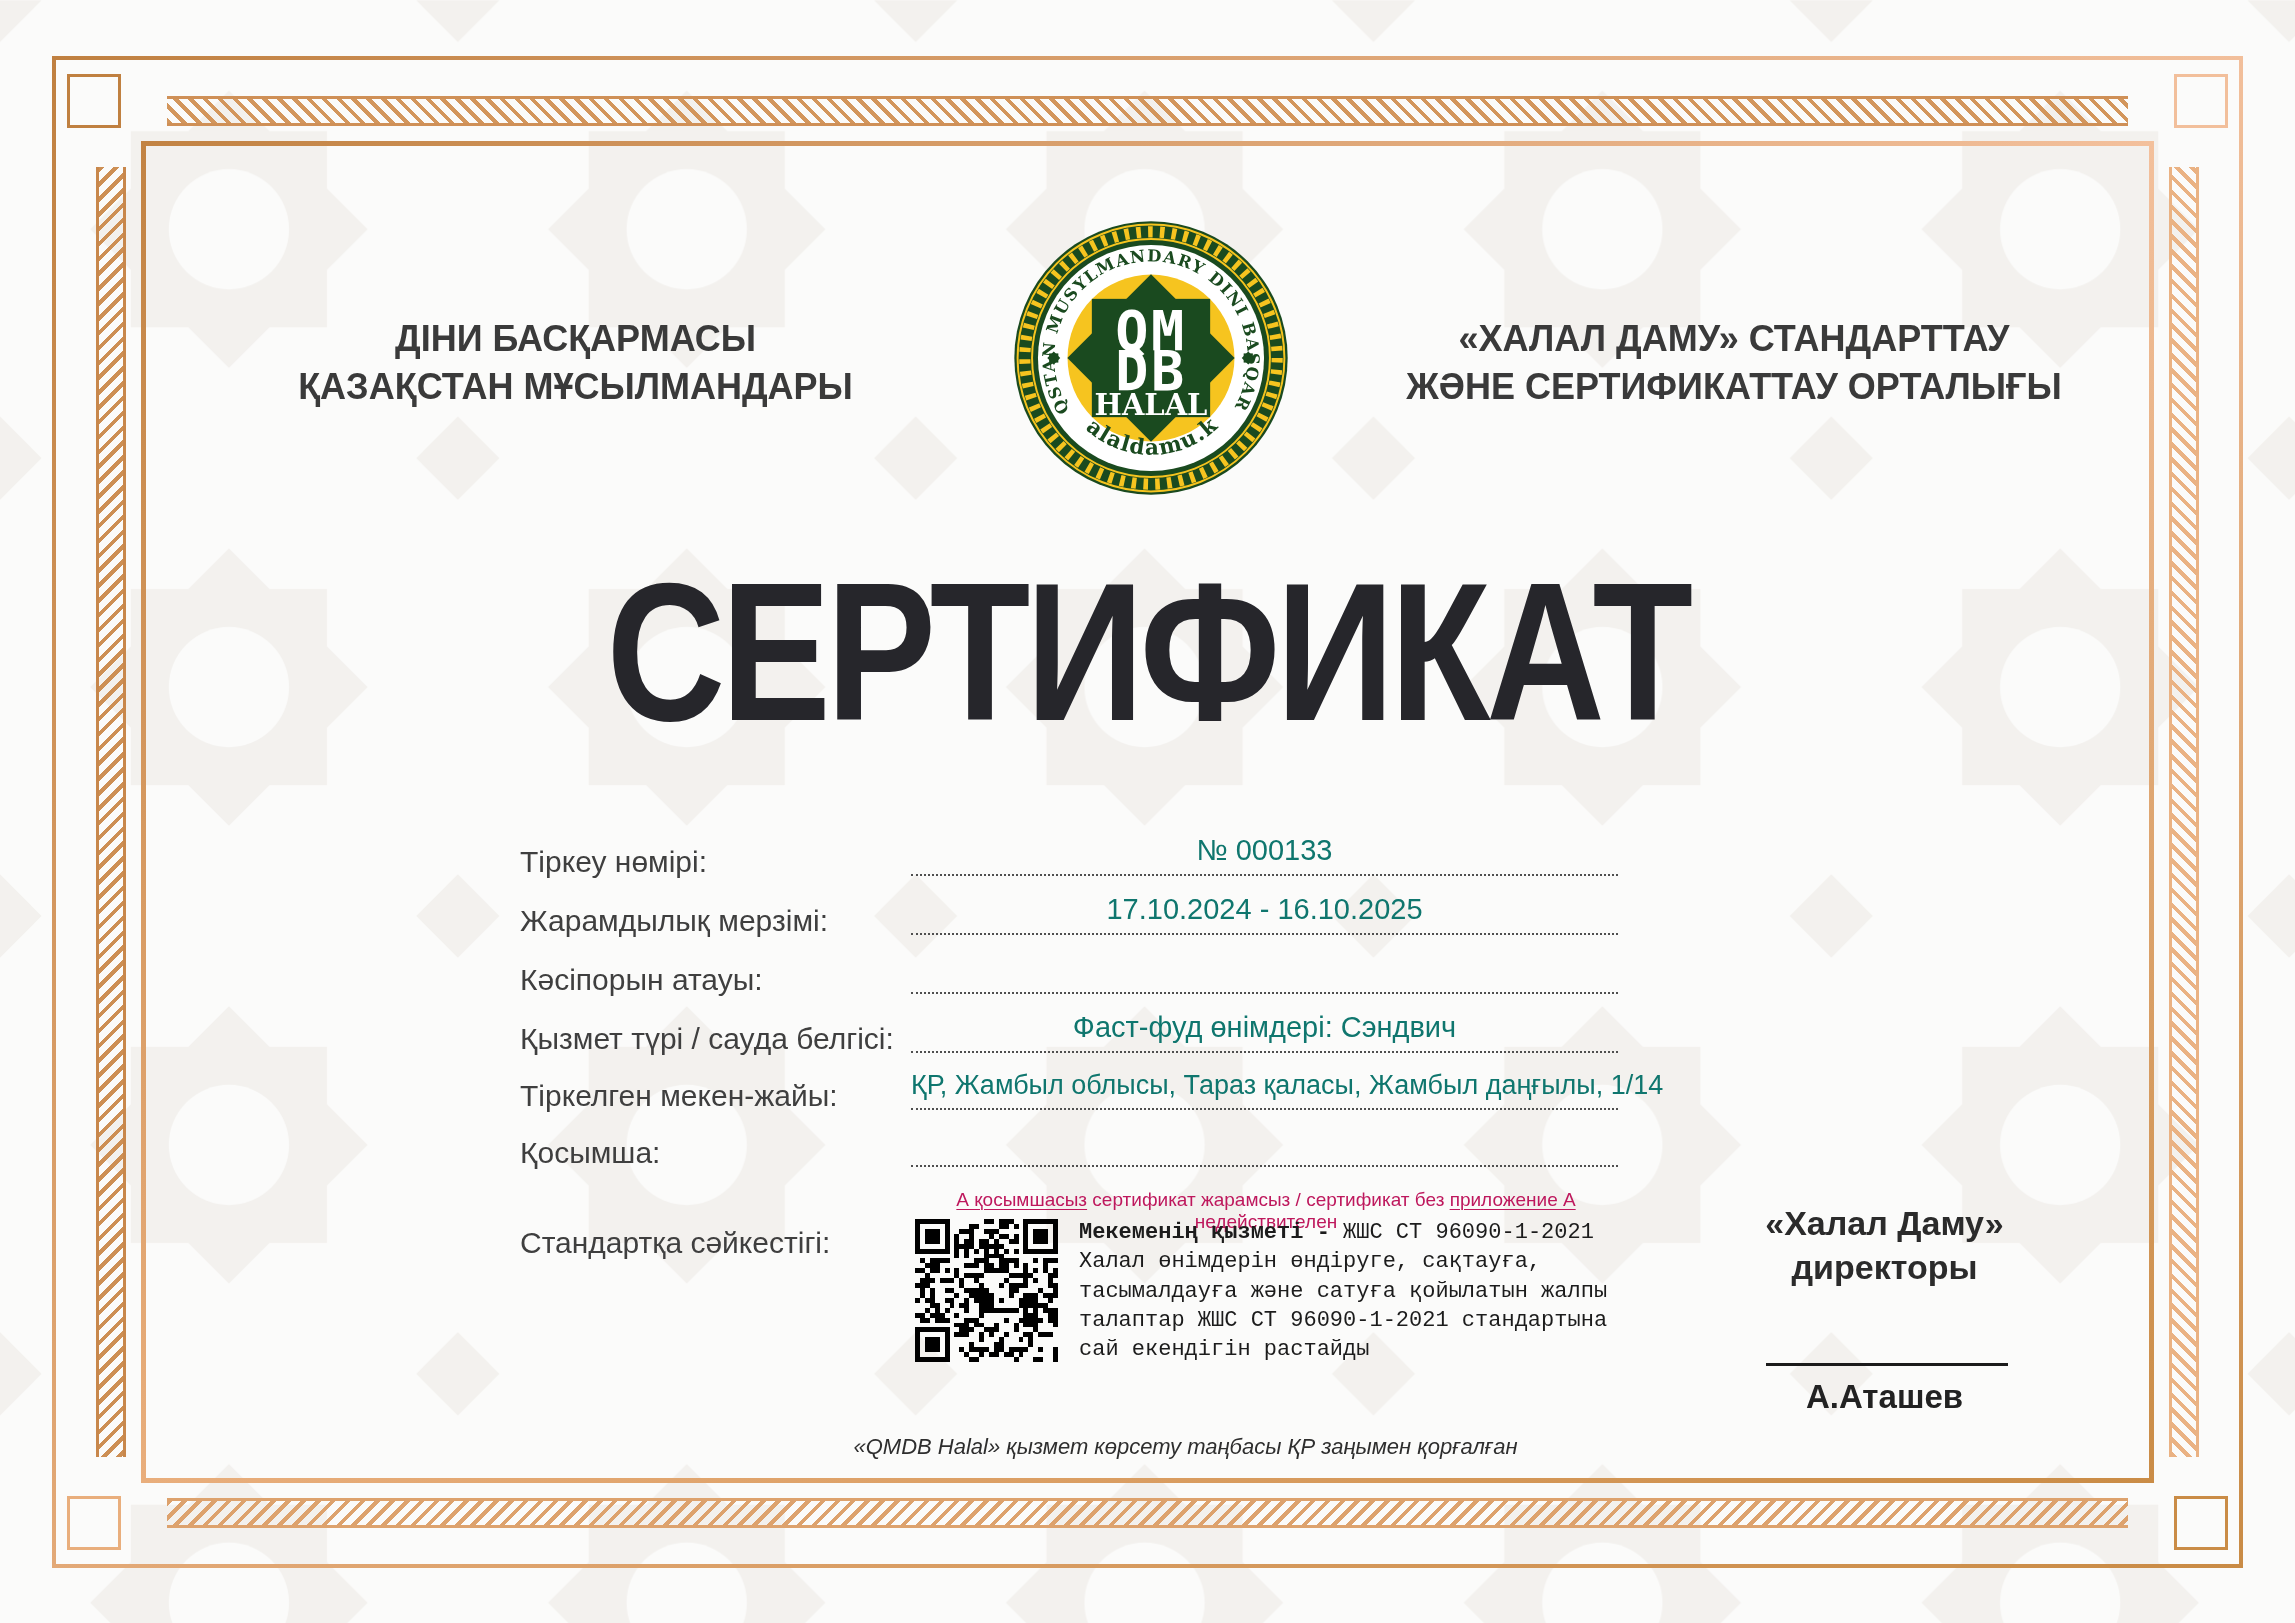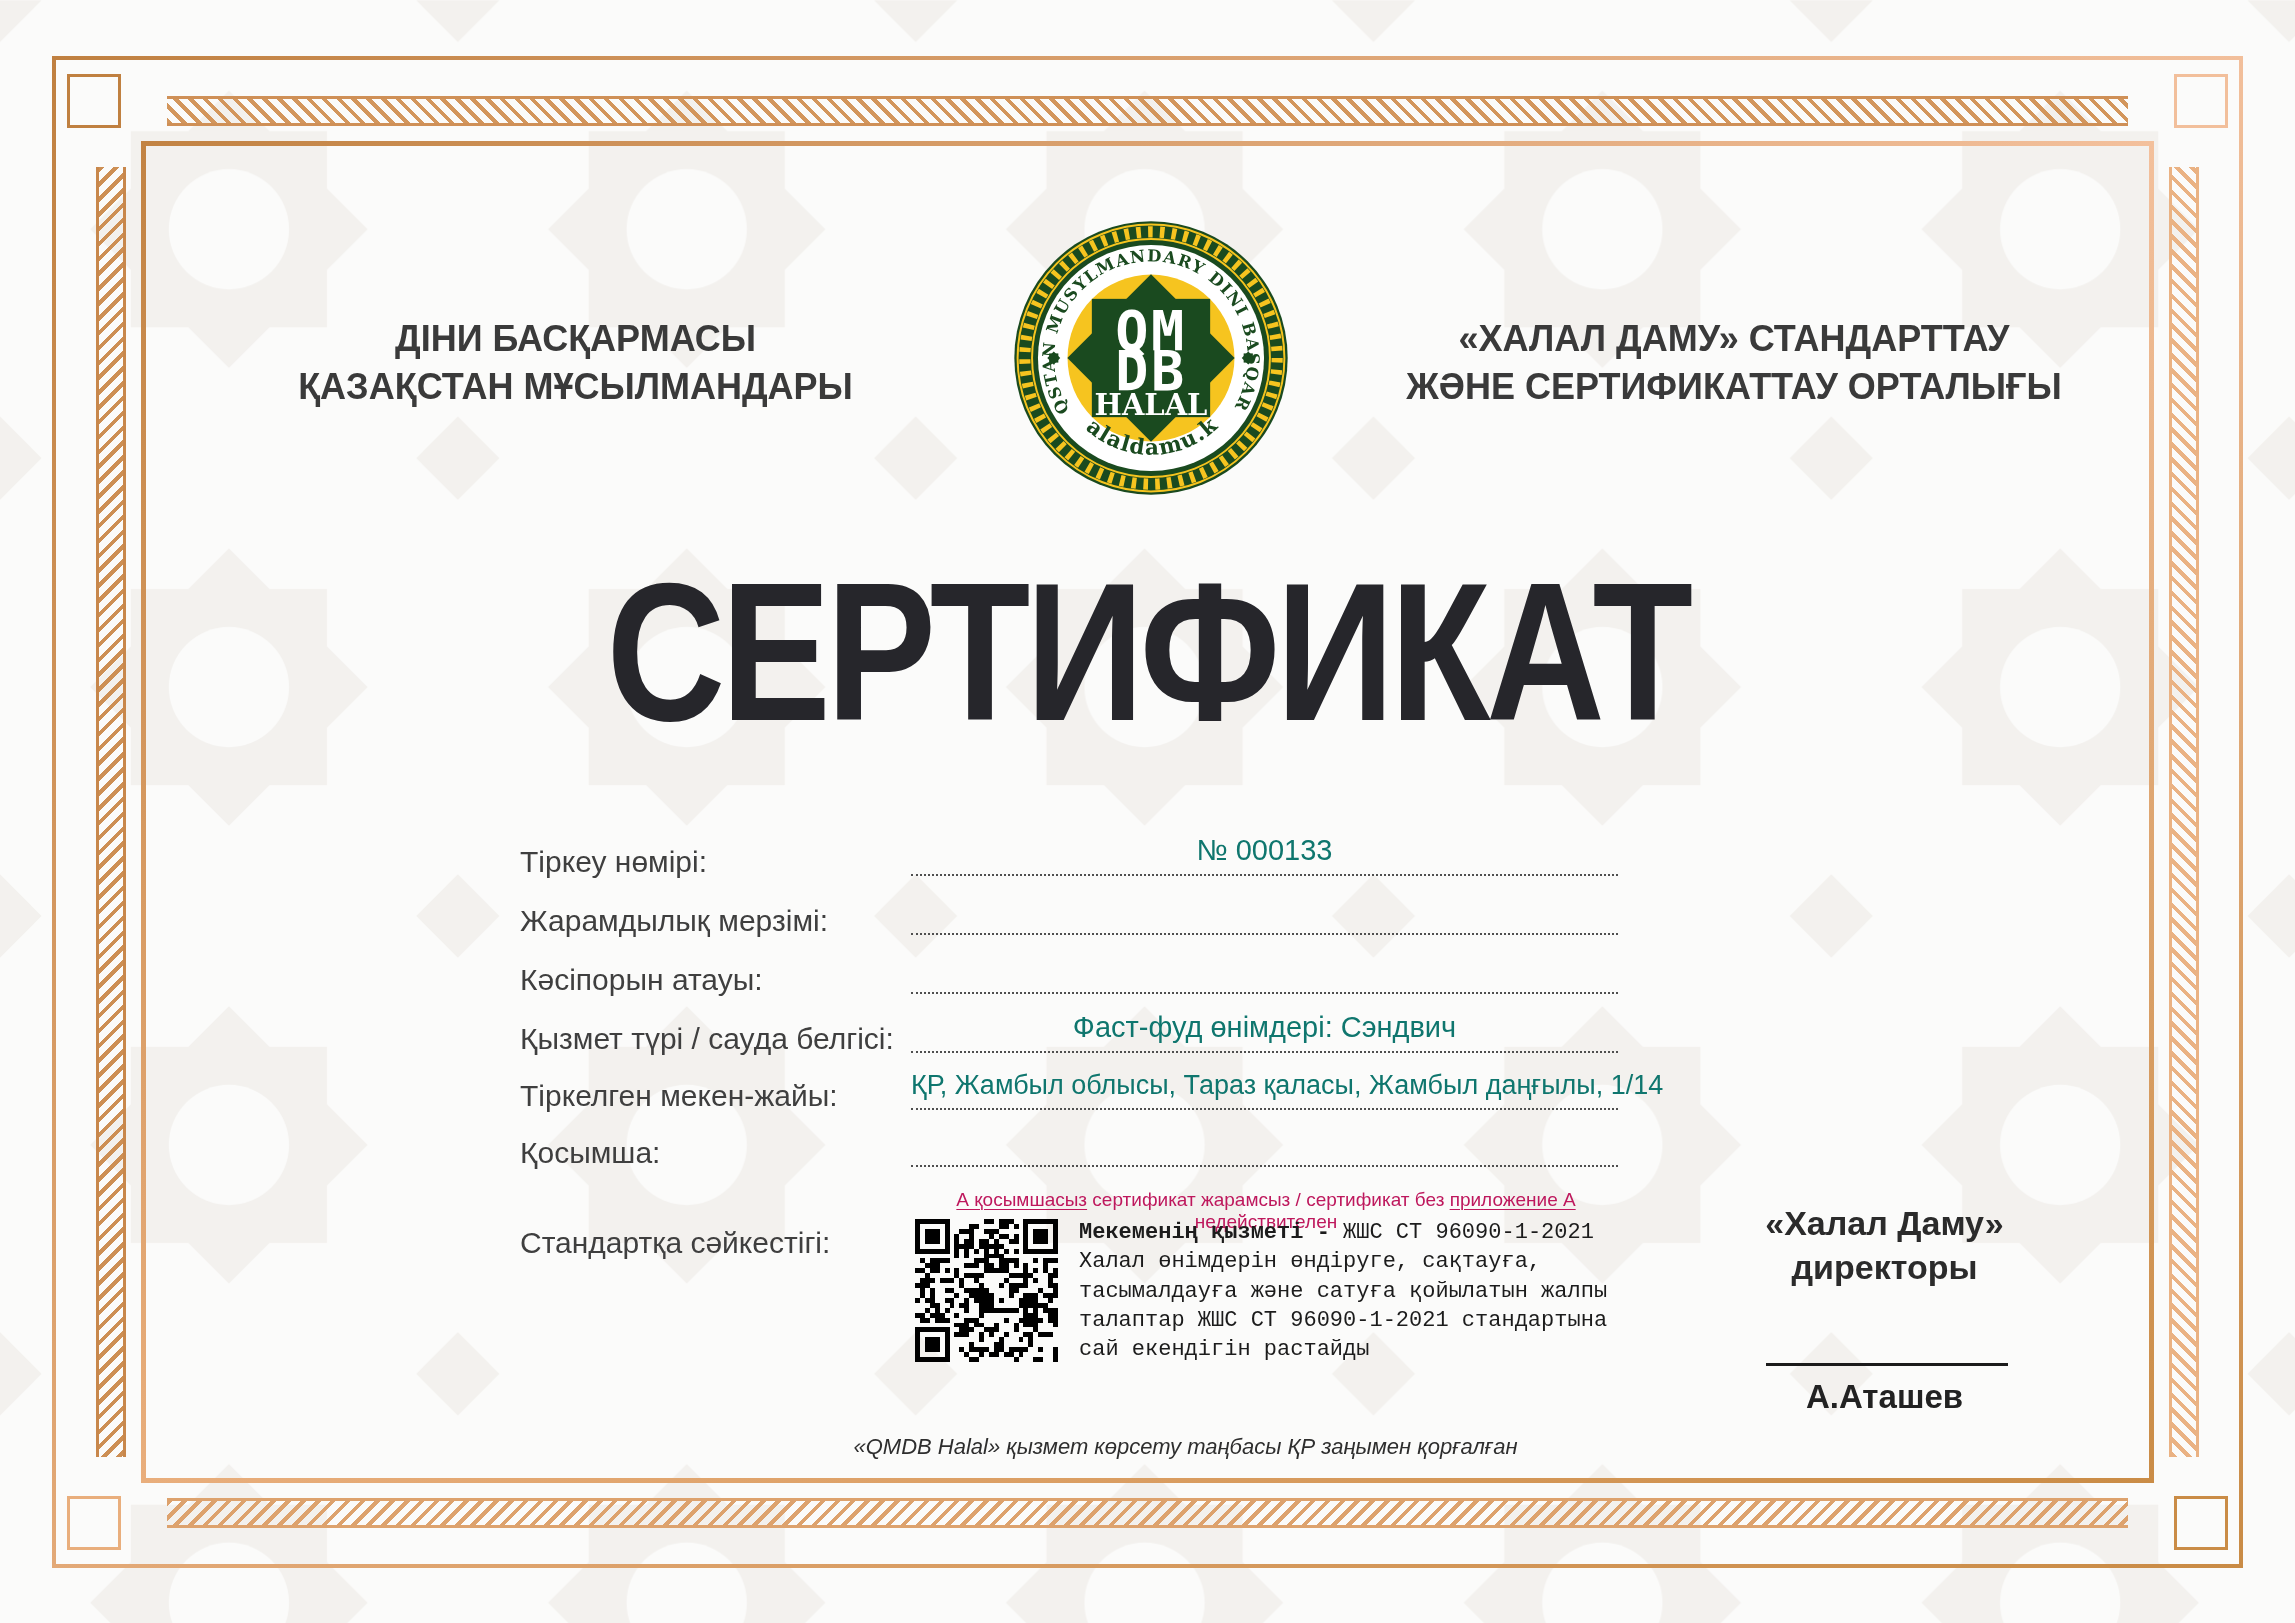--- a/index.html
+++ b/index.html
@@ -157,20 +157,21 @@
 
 <div class="abs" id="title">СЕРТИФИКАТ</div>
 
 <div class="frow" id="row-1">
   <span class="flabel">Тіркеу нөмірі:</span>
   <span class="fvalue">№ 000133</span>
   <span class="fline"></span>
 </div>
 <div class="frow" id="row-2">
   <span class="flabel">Жарамдылық мерзімі:</span>
+  <span class="fvalue">17.10.2024 - 16.10.2025</span>
   <span class="fline"></span>
 </div>
 <div class="frow" id="row-3">
   <span class="flabel">Кәсіпорын атауы:</span>
   <span class="fline"></span>
 </div>
 <div class="frow" id="row-4">
   <span class="flabel">Қызмет түрі / сауда белгісі:</span>
   <span class="fvalue">Фаст-фуд өнімдері: Сэндвич</span>
   <span class="fline"></span>

